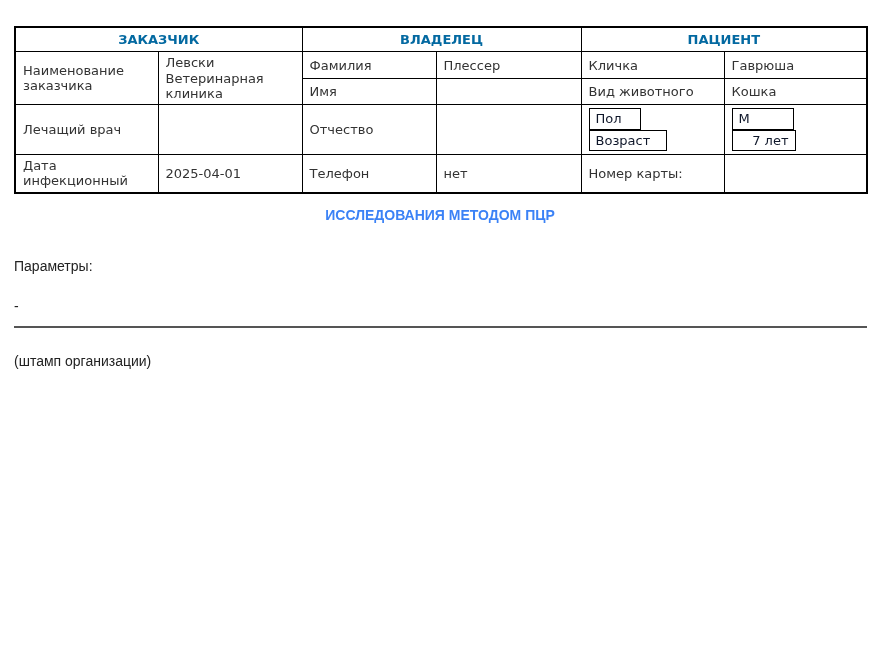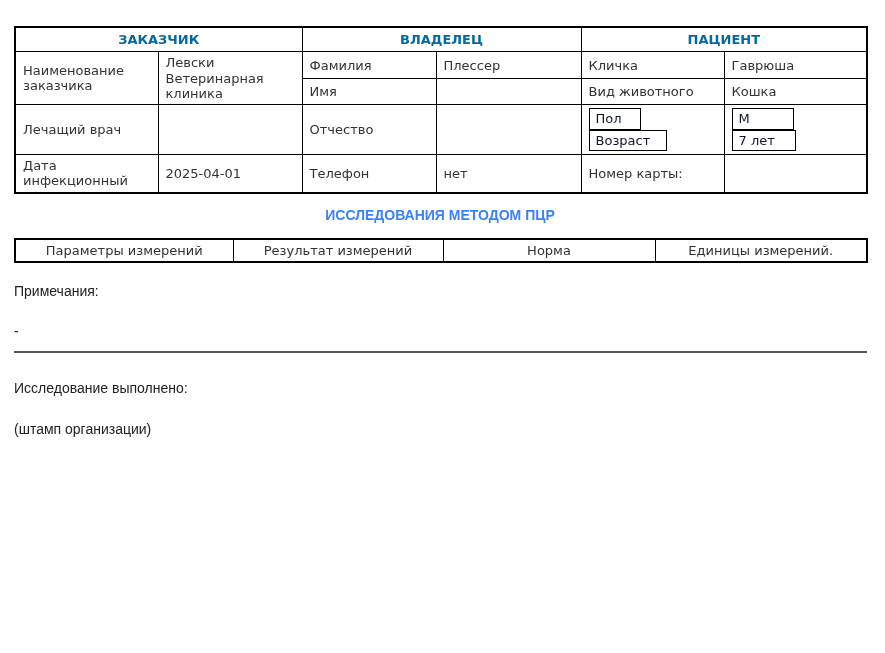--- a/index.html
+++ b/index.html
@@ -41,21 +41,21 @@
     font-family: "DejaVu Sans", sans-serif;
     font-size: 13px;
     color: #0f172a;
     vertical-align: middle;
     white-space: nowrap;
     overflow: hidden;
   }
   .w-pol { width: 52px; }
   .w-vozrast { width: 78px; }
   .w-m { width: 62px; }
-  .w-age { width: 64px; }
+  .w-age { width: 64px; text-align: right; }
   .boxcell { padding: 4px 4px; }
 
   .doc-title {
     width: 852px;
     text-align: center;
     font-family: "Liberation Sans", sans-serif;
     font-weight: bold;
     font-size: 14px;
     color: #3b82f6;
     margin: 13px 0 15px 0;
@@ -133,31 +133,24 @@
   <div class="doc-title">ИССЛЕДОВАНИЯ МЕТОДОМ ПЦР</div>
 
   <table class="grid t2">
     <colgroup>
       <col style="width:218px">
         <col style="width:210px">
       <col style="width:212px">
         <col style="width:212px">
     </colgroup>
     <tbody>
-        <tr style="height:22px">
-      <th class="col-head">Параметры измерений</th>
-      <th class="col-head">Результат измерений</th>
-      <th class="col-head">Норма</th>
-      <th class="col-head">Единицы измерений.</th>
-    </tr>
   </tbody>
     </table>
 
   <div class="footer">
-    <div class="notes-label">Примечания:</div>
+    <div class="notes-label">Параметры:</div>
     <div class="notes-value">-</div>
     <div class="notes-underline"></div>
-    <div class="performed-label">Исследование выполнено:</div>
     <div class="stamp-label">(штамп организации)</div>
 
   </div>
 
 </div>
 
 </body></html>

